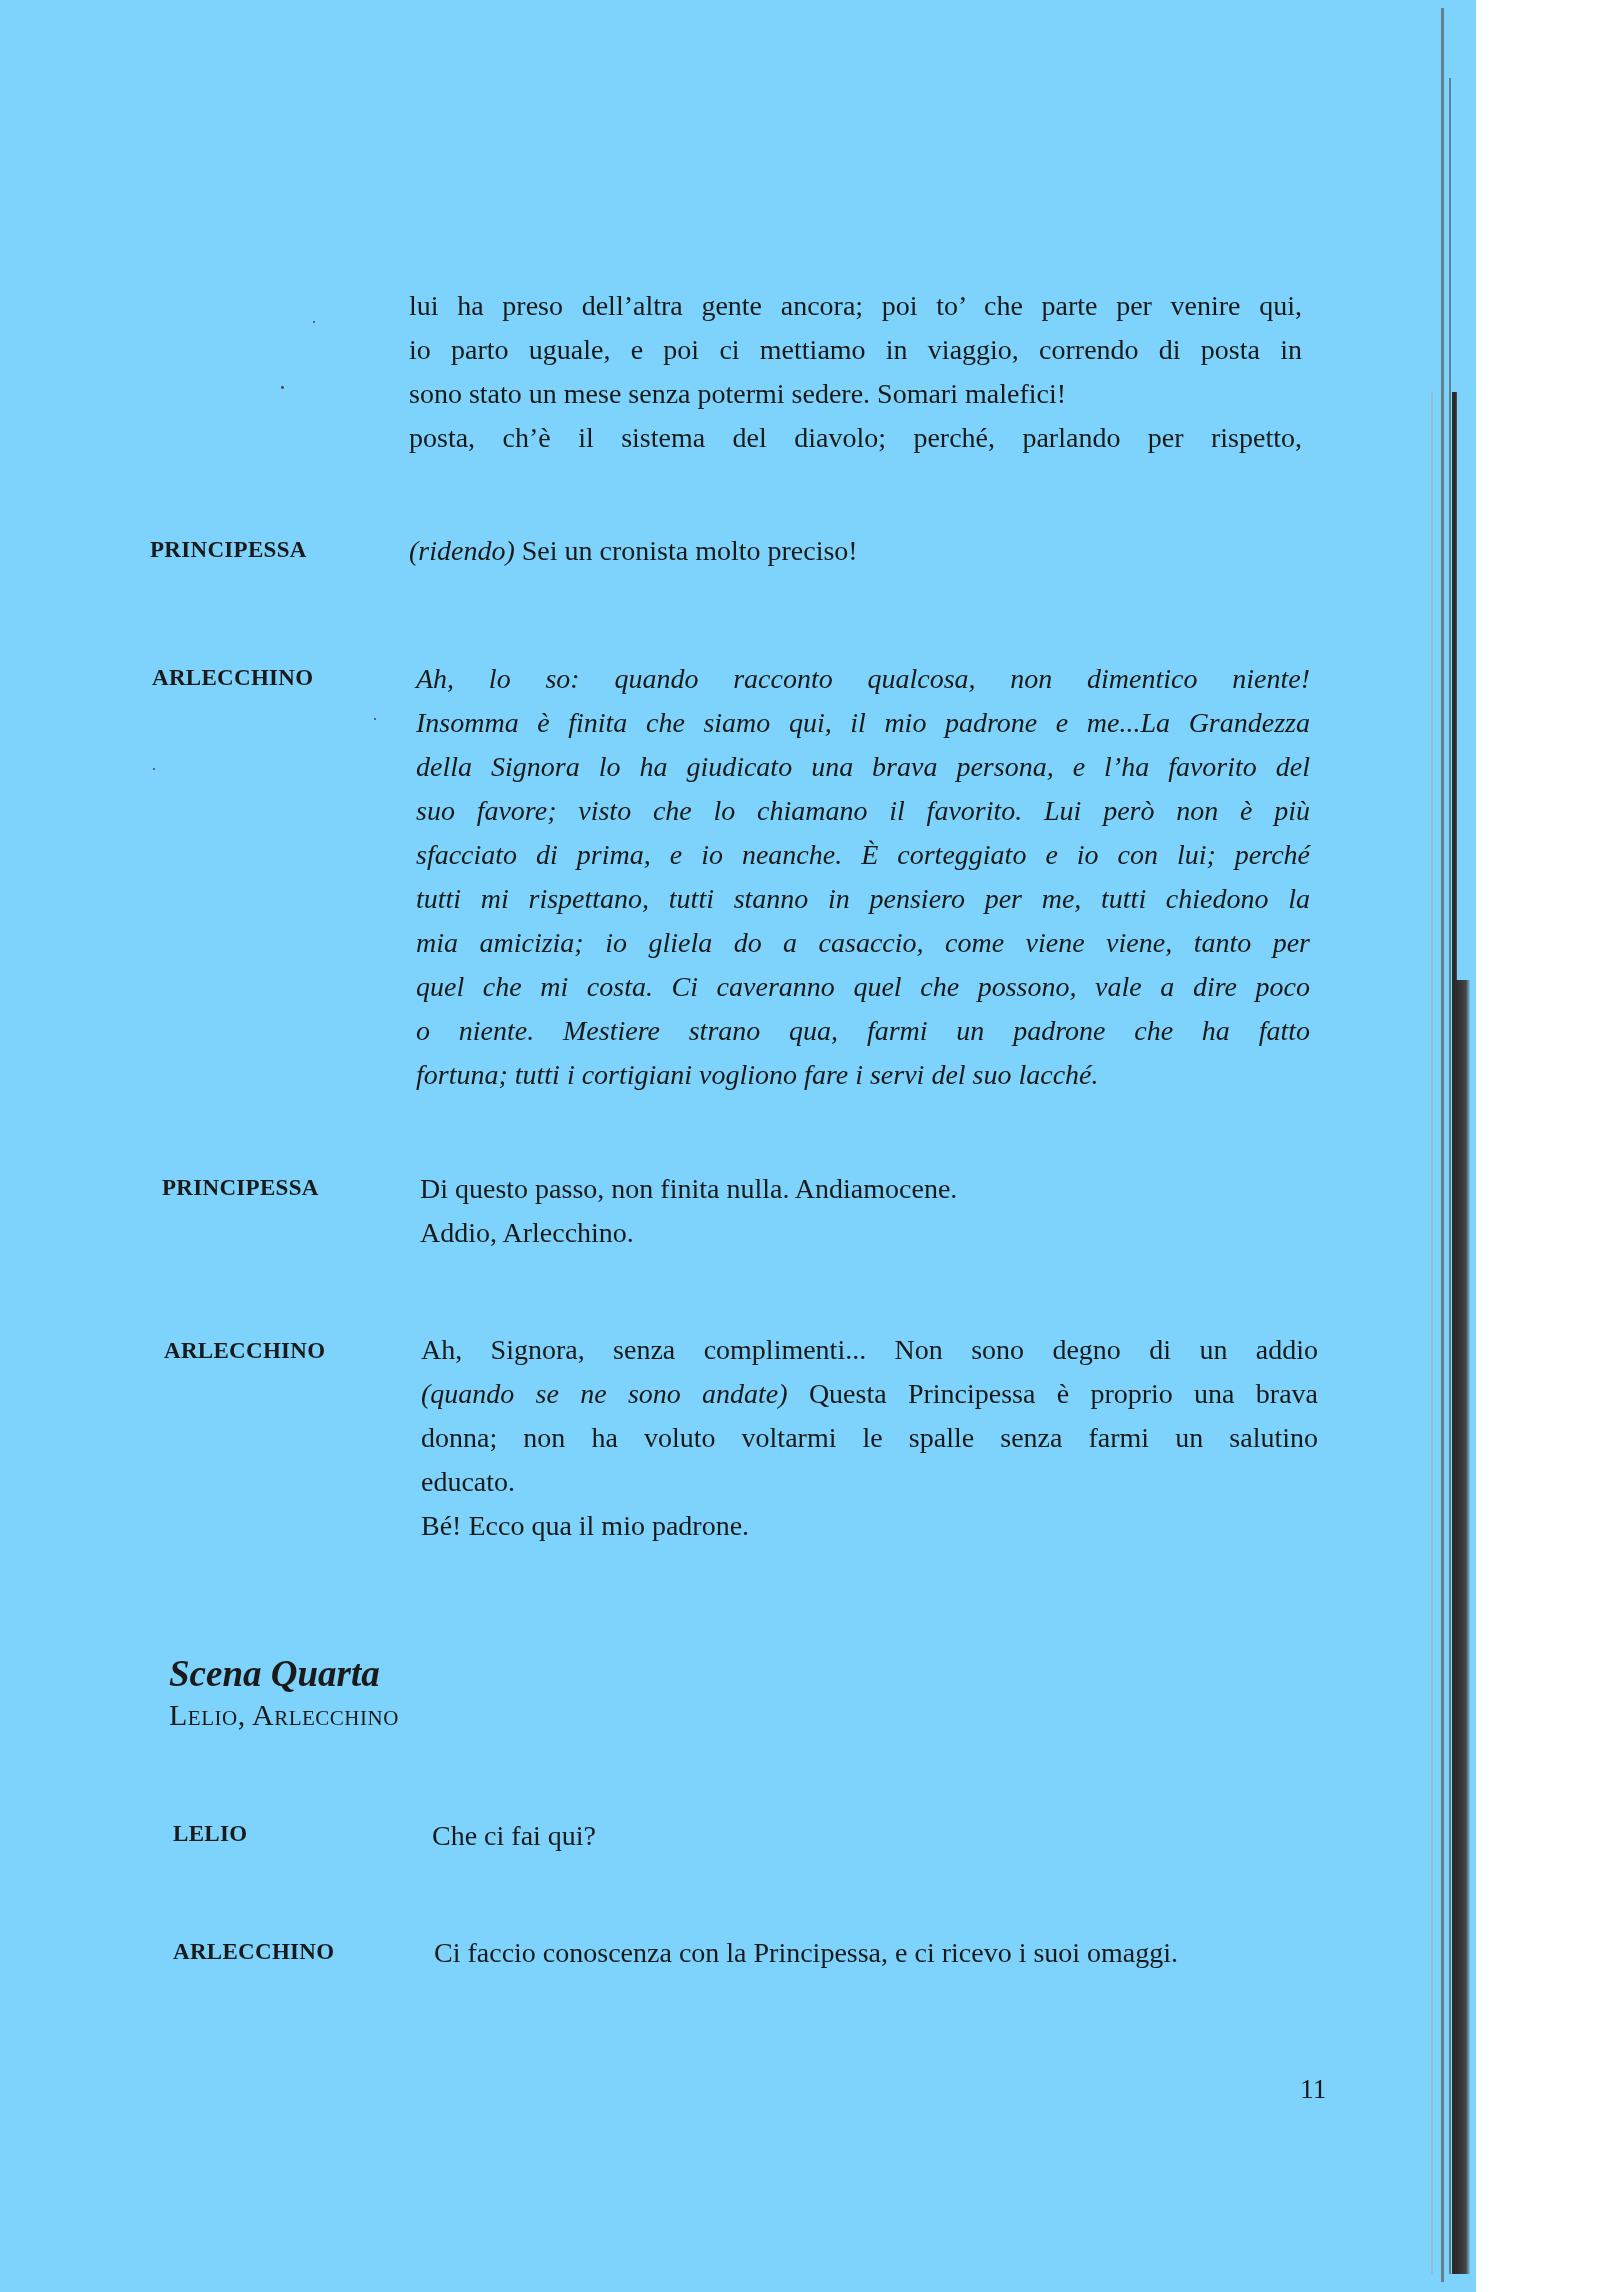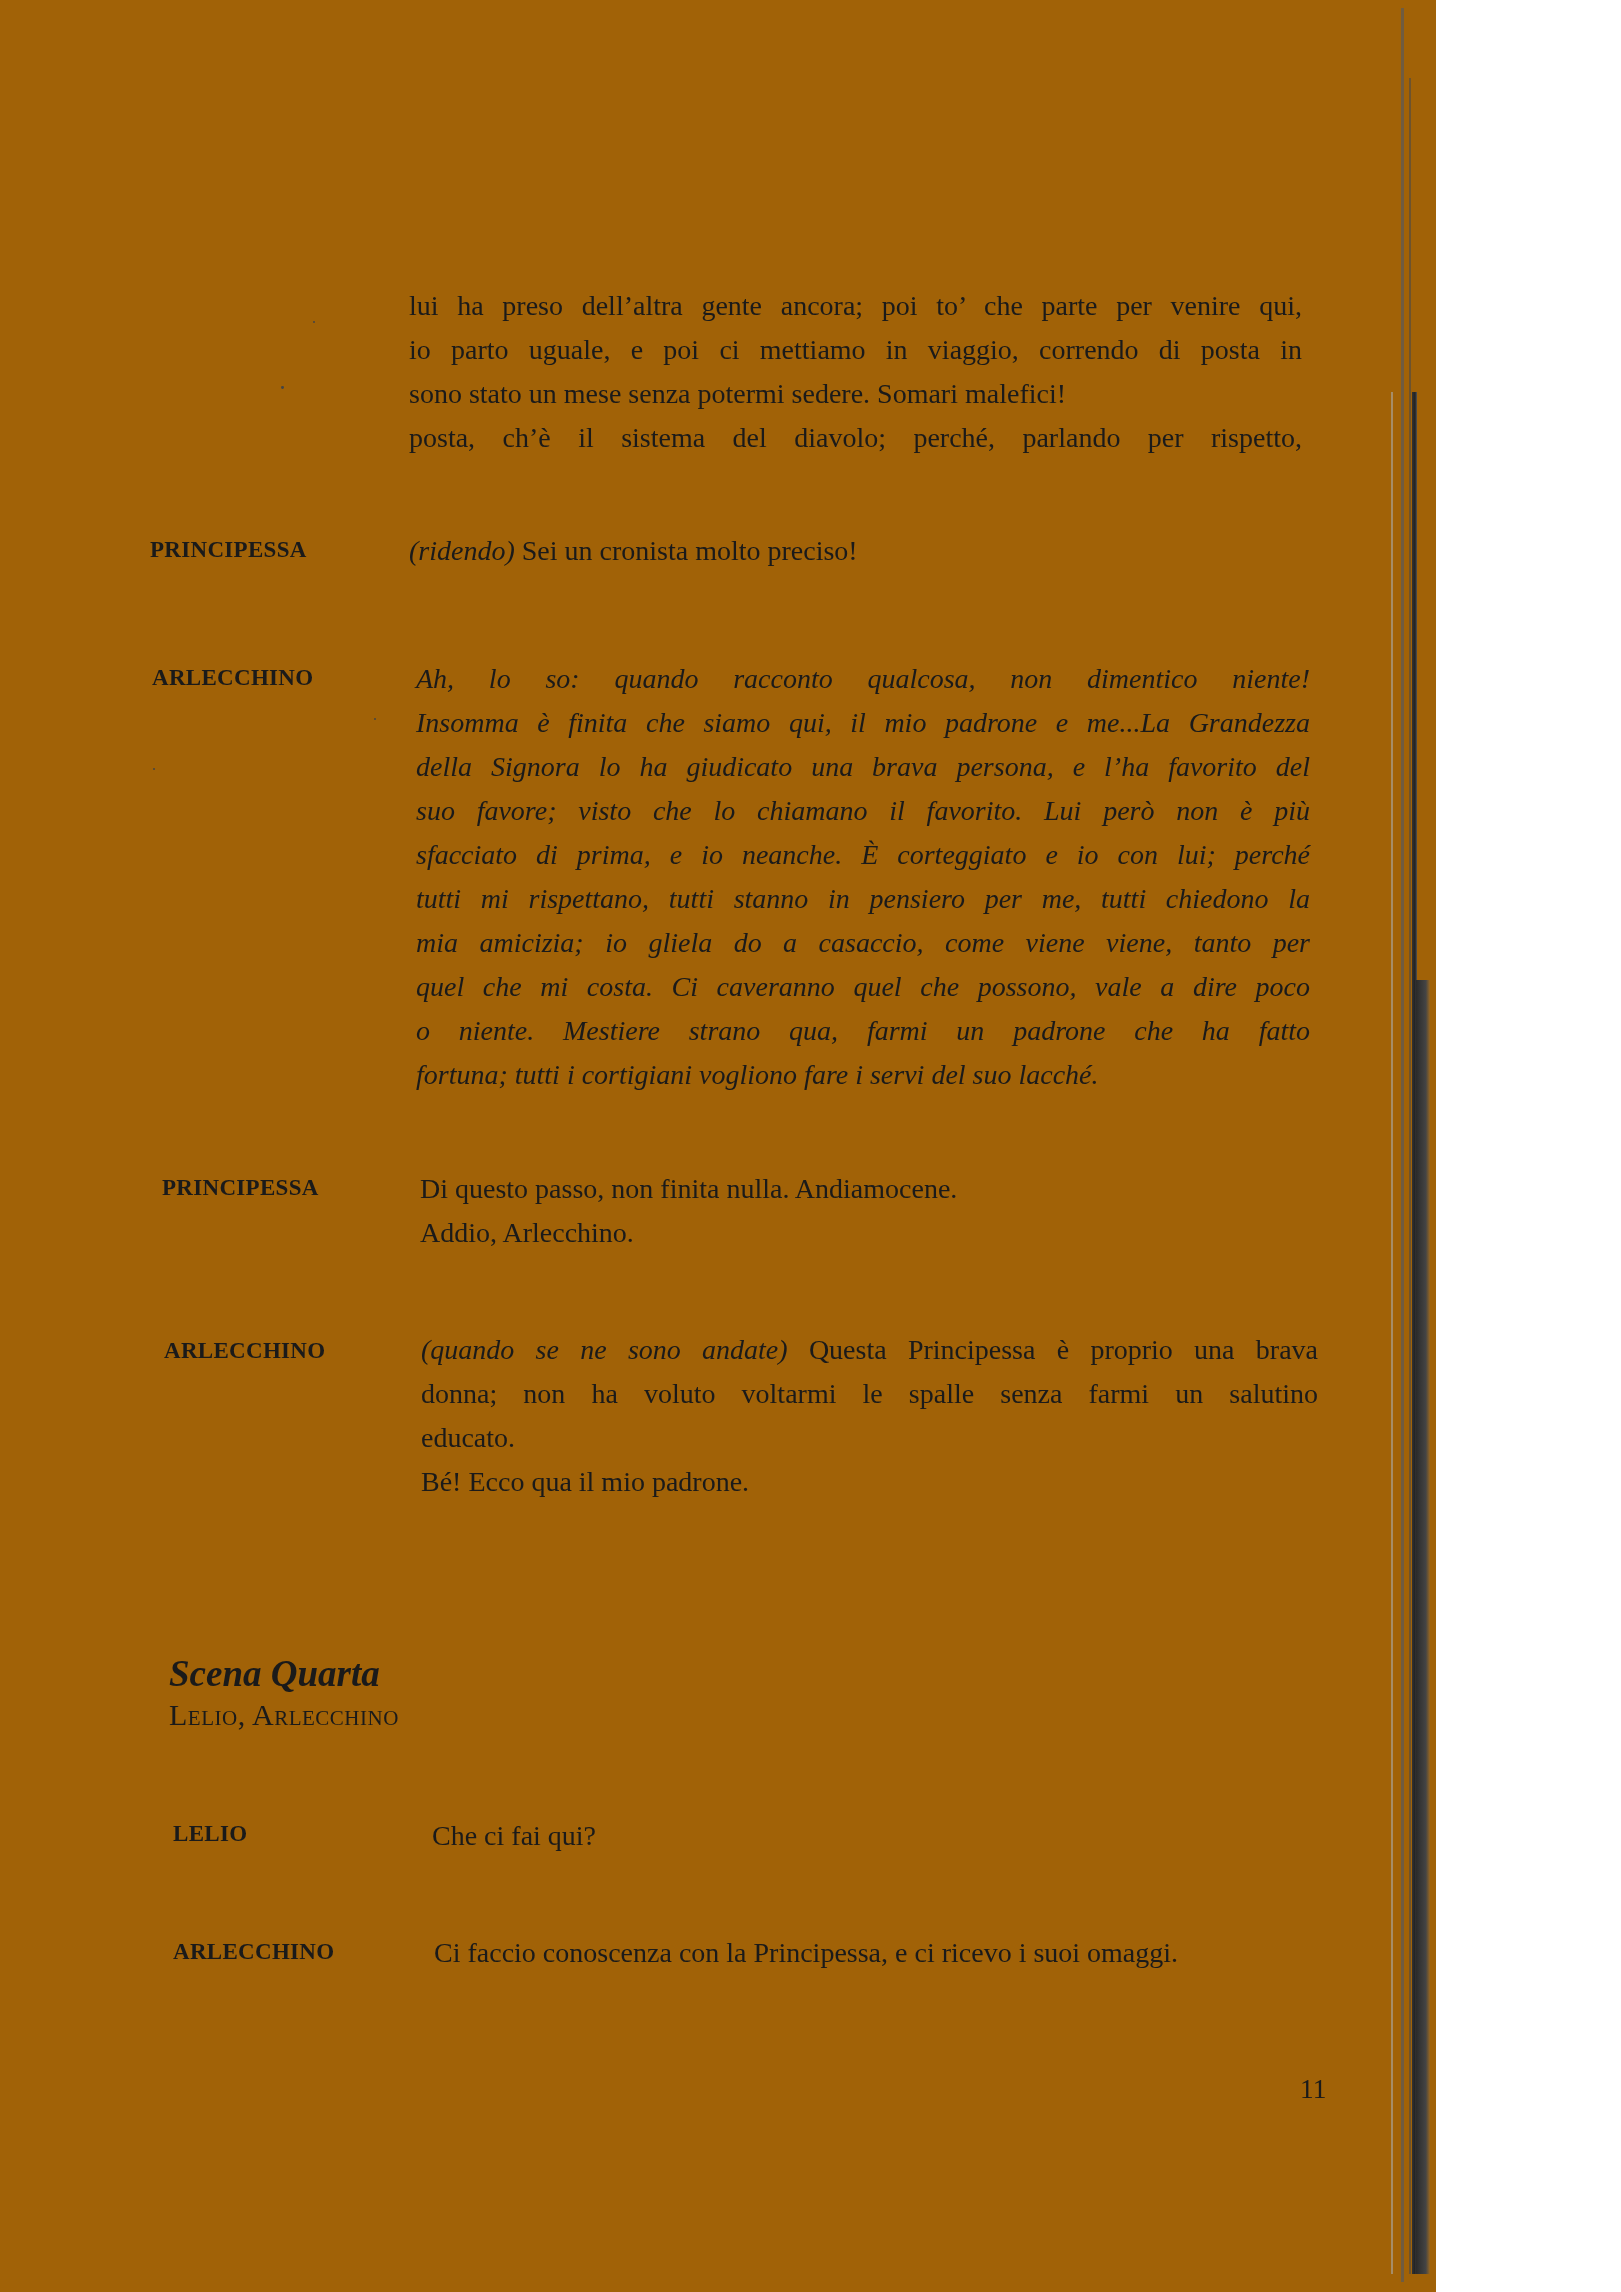--- a/index.html
+++ b/index.html
@@ -1,18 +1,18 @@
 <!DOCTYPE html>
 <html><head>
   <meta charset="utf-8">
   <style>
     html, body { margin: 0; padding: 0; background: #ffffff; }
     body { width: 1621px; height: 2293px; position: relative; overflow: hidden;
            font-family: "Liberation Serif", "DejaVu Serif", serif; color: #1a1a1a; }
-    .page { position: absolute; left: 0; top: 0; width: 1436px; height: 2293px; background: #a16207; }
+    .page { position: absolute; left: 0; top: 0; width: 1436px; height: 2293px; background: #7dd3fc; padding-left: 40px; }
     .speaker { position: absolute; font-weight: bold; font-size: 23px; letter-spacing: 0.3px; white-space: nowrap; }
     .block { position: absolute; font-size: 28px; line-height: 44px; text-align: justify; }
     .line { display: block; white-space: nowrap; }
     .line.just { text-align: justify; text-align-last: justify; white-space: normal; }
     .dir { font-style: italic; }
     .scene-title { position: absolute; left: 169px; top: 1652px; font-size: 37px; font-style: italic; font-weight: bold; }
     .scene-chars { position: absolute; left: 169px; top: 1698px; font-size: 30px; font-variant: small-caps; letter-spacing: 0.5px; }
     .page-number { position: absolute; left: 1300px; top: 2074px; font-size: 27.4px; }
     .speck { position: absolute; width: 2.9px; height: 2.9px; background: #444; border-radius: 50%; }
     .scan-edge { position: absolute; top: 0; right: 0; width: 92px; height: 2293px; }
@@ -50,20 +50,21 @@
   </div>
 
   <div class="speaker" style="left:162px; top:1175px;">PRINCIPESSA</div>
   <div class="block" style="left:420px; top:1167px; width:882px;">
     <span class="line">Di questo passo, non finita nulla. Andiamocene.</span>
     <span class="line">Addio, Arlecchino.</span>
   </div>
 
   <div class="speaker" style="left:164px; top:1338px;">ARLECCHINO</div>
   <div class="block" style="left:421px; top:1328px; width:897px;">
+    <span class="line just">Ah, Signora, senza complimenti... Non sono degno di un addio</span>
     <span class="line just"><span class="dir">(quando se ne sono andate)</span><span> Questa Principessa è proprio una brava</span></span>
     <span class="line just">donna; non ha voluto voltarmi le spalle senza farmi un salutino</span>
     <span class="line">educato.</span>
     <span class="line">Bé! Ecco qua il mio padrone.</span>
   </div>
 
   <div class="scene-title">Scena Quarta</div>
   <div class="scene-chars">Lelio, Arlecchino</div>
 
   <div class="speaker" style="left:173px; top:1821px;">LELIO</div>

